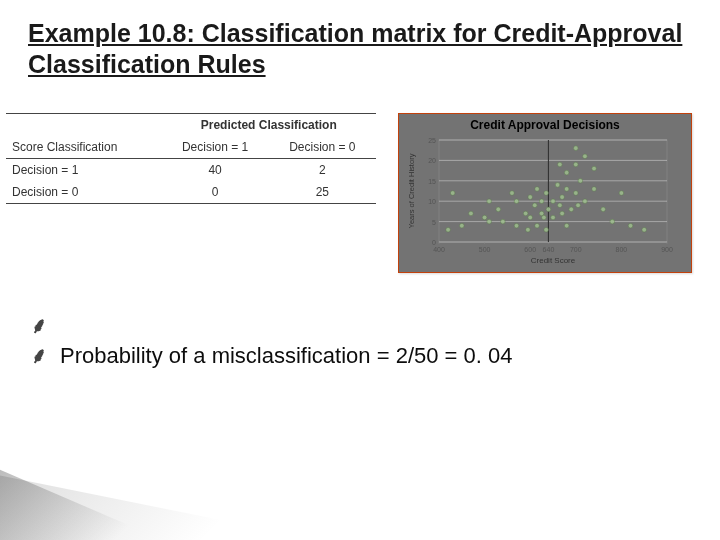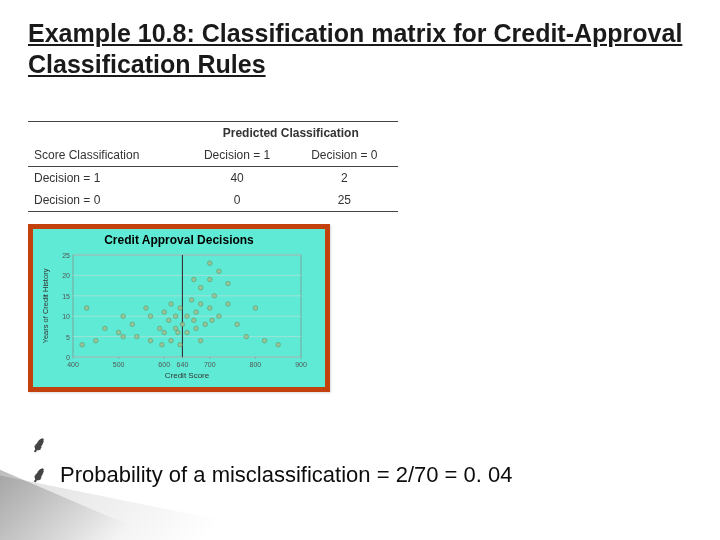--- a/index.html
+++ b/index.html
@@ -19,27 +19,26 @@
     box-sizing: border-box;
     padding: 18px 28px 0 28px;
   }
   .title {
     font-size: 25px;
     font-weight: bold;
     color: #1a1a1a;
     text-decoration: underline;
     text-underline-offset: 2px;
     line-height: 1.25;
-    margin-bottom: 40px;
+    margin-bottom: 32px;
   }
   .content-row {
     display: flex;
-    flex-direction: column;
     align-items: flex-start;
-    gap: 12px;
+    gap: 22px;
     justify-content: flex-end;
   }
   .table-wrap {
     flex: 0 0 auto;
     width: 370px;
   }
   table.classmat {
     border-collapse: collapse;
     width: 100%;
     font-size: 12px;
@@ -60,23 +59,23 @@
     text-align: left;
     padding-left: 6px;
   }
   table.classmat .group-header {
     font-weight: bold;
     text-align: center;
   }
   .chart-frame {
     flex: 0 0 auto;
     width: 280px;
-    border: 5px solid #c2410c;
+    border: 1px solid #c2410c;
     padding: 4px 6px 6px 6px;
-    background: #5eead4;
+    background: #737373;
     box-shadow: 1px 1px 2px rgba(0,0,0,0.15);
   }
   .chart-title {
     text-align: center;
     font-weight: bold;
     font-size: 12px;
     margin-bottom: 4px;
   }
   svg.chart {
     display: block;
@@ -243,19 +242,19 @@
     </div>
 
   </div>
 
   <div class="bullets">
     <div class="bullet-row">
       <span class="bullet-mark">⸙</span>
     </div>
     <div class="bullet-row">
       <span class="bullet-mark">⸙</span>
-      <span>Probability of a misclassification = 2/70 = 0. 04</span>
+      <span>Probability of a misclassification = 2/50 = 0. 04</span>
     </div>
   </div>
 
   <div class="footer-fx2"></div>
   <div class="footer-fx"></div>
 </div>
 
 </body></html>

